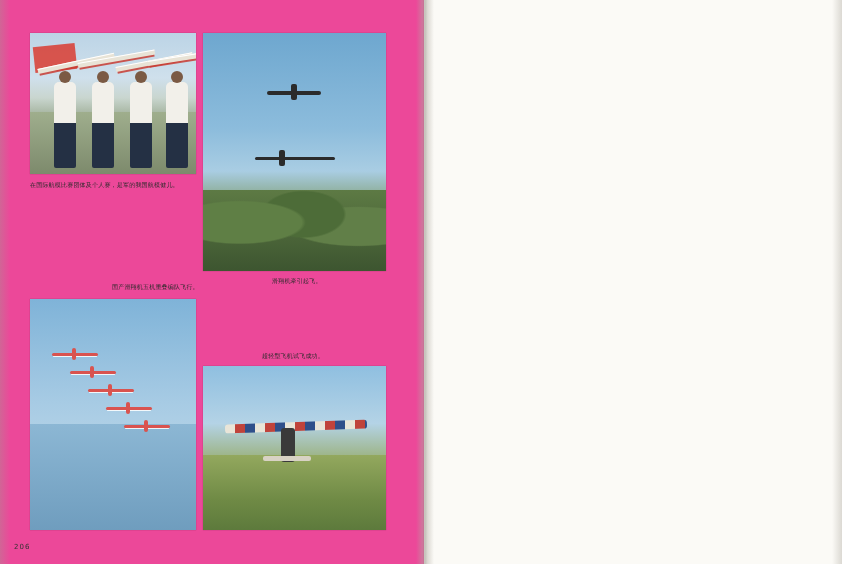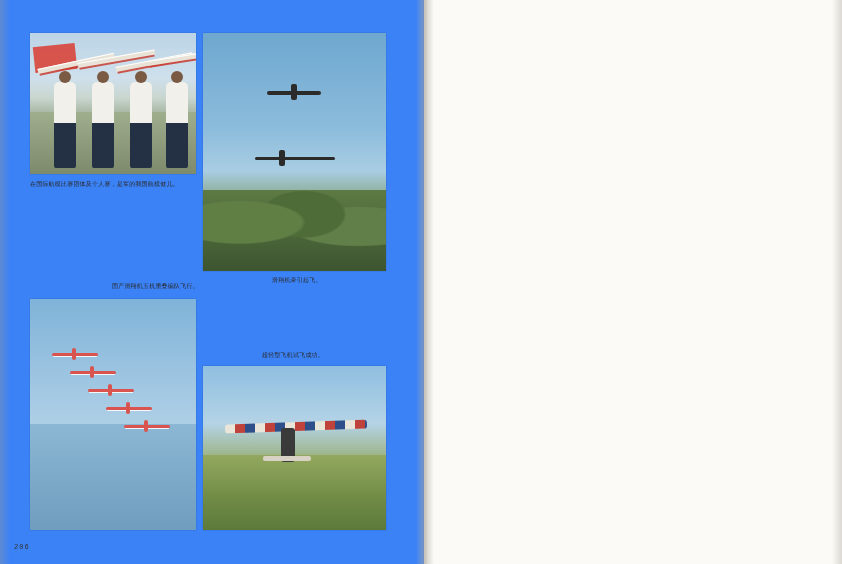--- a/index.html
+++ b/index.html
@@ -17,22 +17,21 @@
     position: relative;
     width: 842px;
     height: 564px;
     background: #fdfdfb;
   }
   
   .page-left {
     position: absolute;
     left: 0; top: 0;
     width: 424px; height: 564px;
-    background: #3b82f6;
-    font-family: Liberation Mono, monospace;
+    background: #ec4899;
   }
   .page-right {
     position: absolute;
     left: 424px; top: 0;
     width: 418px; height: 564px;
     background: #fbfaf6;
   }
   .gutter {
     position: absolute;
     left: 416px; top: 0;

